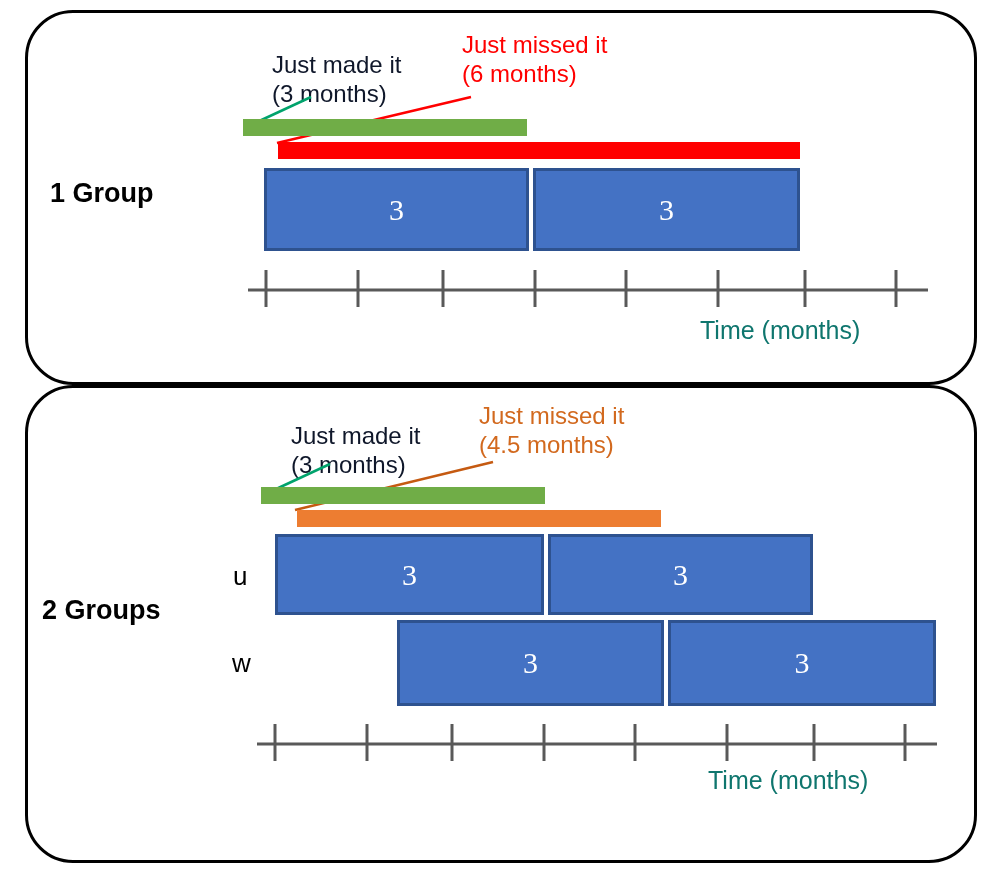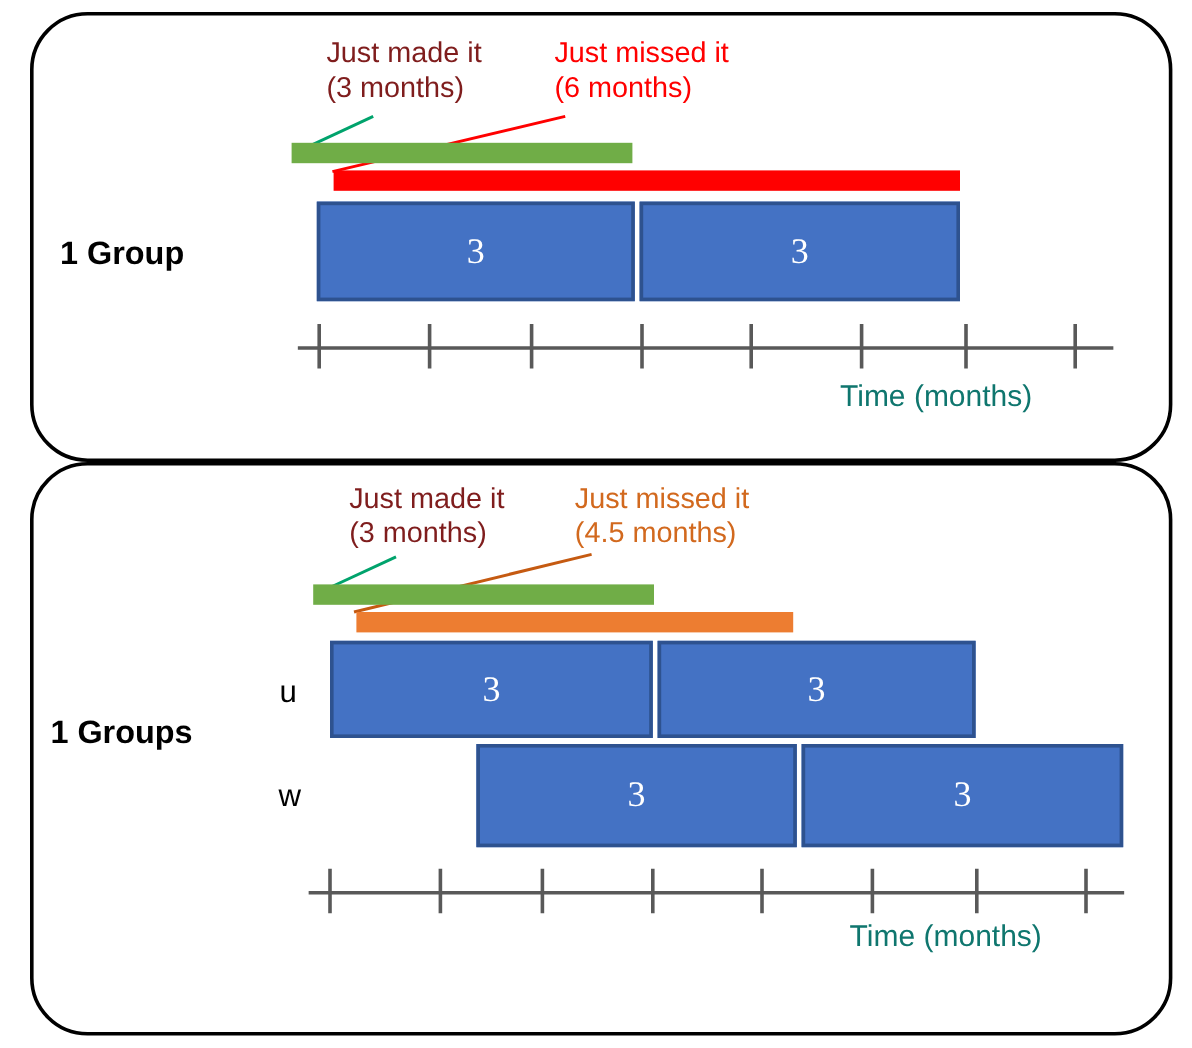--- a/index.html
+++ b/index.html
@@ -25,31 +25,31 @@
   #panel-1 { left: 25px;  top: 10px;  width: 952px; height: 375px; }
   #panel-2 { left: 25px;  top: 385px; width: 952px; height: 478px; }
 
   .panel-title {
     position: absolute;
     font-weight: bold;
     font-size: 27px;
     color: #000000;
     white-space: nowrap;
   }
-  #panel-1-title { left: 50px;  top: 196px; }
+  #panel-1-title { left: 50px;  top: 178px; }
   #panel-2-title { left: 42px;  top: 595px; }
 
   
   .callout {
     position: absolute;
     font-size: 24px;
     line-height: 1.22;
     white-space: pre;
   }
-  .callout.green  { color: #7f1d1d; }
+  .callout.green  { color: #0f172a; margin-top: 20px; }
   .callout.red    { color: #FF0000; }
   .callout.orange { color: #D2691E; }
 
   #callout-made-1   { left: 272px; top: 30px;  }
   #callout-missed-1 { left: 462px; top: 30px;  }
   #callout-made-2   { left: 291px; top: 401px; }
   #callout-missed-2 { left: 479px; top: 401px; }
 
   
   .leader {
@@ -154,21 +154,21 @@
   <line x1="378" y1="8" x2="378" y2="48" stroke="#595959" stroke-width="3"></line>
   <line x1="470" y1="8" x2="470" y2="48" stroke="#595959" stroke-width="3"></line>
   <line x1="557" y1="8" x2="557" y2="48" stroke="#595959" stroke-width="3"></line>
   <line x1="648" y1="8" x2="648" y2="48" stroke="#595959" stroke-width="3"></line>
 </svg>
 
 <div class="axis-caption" id="axis-caption-1">Time (months)</div>
 
 <div class="panel" id="panel-2"></div>
 
-<div class="panel-title" id="panel-2-title">1 Groups</div>
+<div class="panel-title" id="panel-2-title">2 Groups</div>
 
 <div class="callout green" id="callout-made-2">Just made it
 (3 months)</div>
 
 <div class="callout orange" id="callout-missed-2">Just missed it
 (4.5 months)</div>
 
 <svg class="leader" id="leader-green-2" style="left:274px; top:462px;" width="60" height="30">
   <line x1="0" y1="28" x2="56" y2="2" stroke="#00A36C" stroke-width="2.5"></line>
 </svg>

